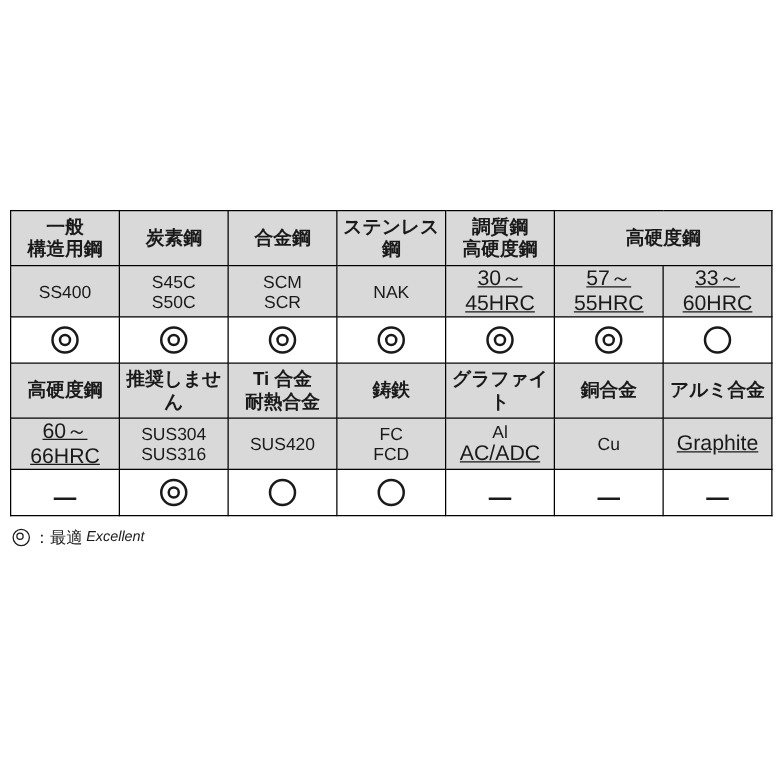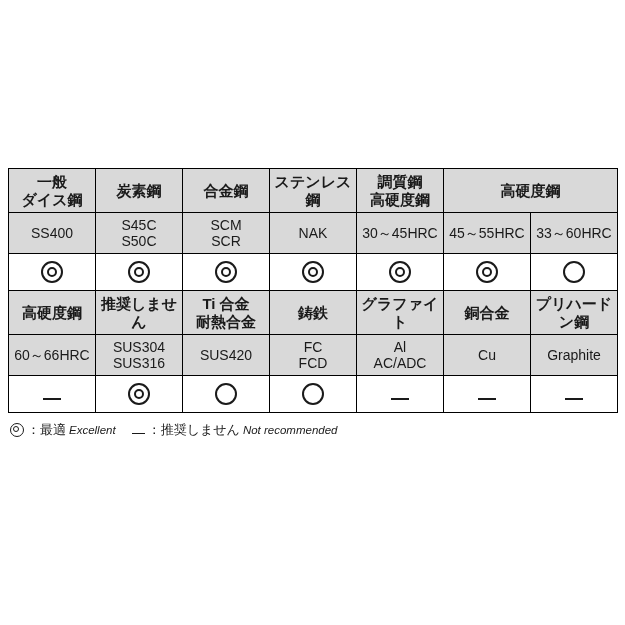--- a/index.html
+++ b/index.html
@@ -39,21 +39,21 @@
     line-height: 1.15;
   }
 
   
   .r-head td { height: 43px; background: #d9d9d9; font-weight: bold; font-size: 15px; }
   .r-grade td { height: 40px; background: #d9d9d9; font-size: 14px; }
   .r-mark td { height: 36px; background: #ffffff; }
 
   .two-line { display: block; }
 
-  .small { font-size: 14px; }
+  .small { font-size: 17px; text-decoration: underline; }
 
   .cell-inner {
     display: flex;
     flex-direction: column;
     align-items: center;
     justify-content: center;
     height: 100%;
   }
 
   
@@ -144,21 +144,21 @@
         <col style="width:87px">
       <col style="width:87px">
         <col style="width:87px">
         <col style="width:87px">
     </colgroup>
     <tbody>
         <tr class="r-head">
           <td>
             <div class="cell-inner">
               <span class="two-line">一般</span>
-              <span class="two-line">ダイス鋼</span>
+              <span class="two-line">構造用鋼</span>
             </div>
           </td>
           <td>
             <div class="cell-inner">
               <span class="two-line">炭素鋼</span>
             </div>
           </td>
           <td>
             <div class="cell-inner">
               <span class="two-line">合金鋼</span>
@@ -204,21 +204,21 @@
               <span class="two-line">NAK</span>
             </div>
           </td>
           <td>
             <div class="cell-inner">
               <span class="two-line small">30～45HRC</span>
             </div>
           </td>
           <td>
             <div class="cell-inner">
-              <span class="two-line small">45～55HRC</span>
+              <span class="two-line small">57～55HRC</span>
             </div>
           </td>
           <td>
             <div class="cell-inner">
               <span class="two-line small">33～60HRC</span>
             </div>
           </td>
         </tr>
         <tr class="r-mark">
           <td>
@@ -284,21 +284,21 @@
               <span class="two-line">グラファイト</span>
             </div>
           </td>
           <td>
             <div class="cell-inner">
               <span class="two-line">銅合金</span>
             </div>
           </td>
           <td>
             <div class="cell-inner">
-              <span class="two-line">プリハードン鋼</span>
+              <span class="two-line">アルミ合金</span>
             </div>
           </td>
         </tr>
         <tr class="r-grade">
           <td>
             <div class="cell-inner">
               <span class="two-line small">60～66HRC</span>
             </div>
           </td>
           <td>
@@ -374,19 +374,14 @@
         </tr>
       </tbody>
   </table>
 
   <div class="legend">
       <span class="legend-item">
         <span class="sym sym-double"></span>
         <span class="lg-jp">：最適</span>
         <span class="lg-en">Excellent</span>
       </span>
-      <span class="legend-item">
-        <span class="sym sym-dash"></span>
-        <span class="lg-jp">：推奨しません</span>
-        <span class="lg-en">Not recommended</span>
-      </span>
     </div>
 </div>
 
 </body></html>

